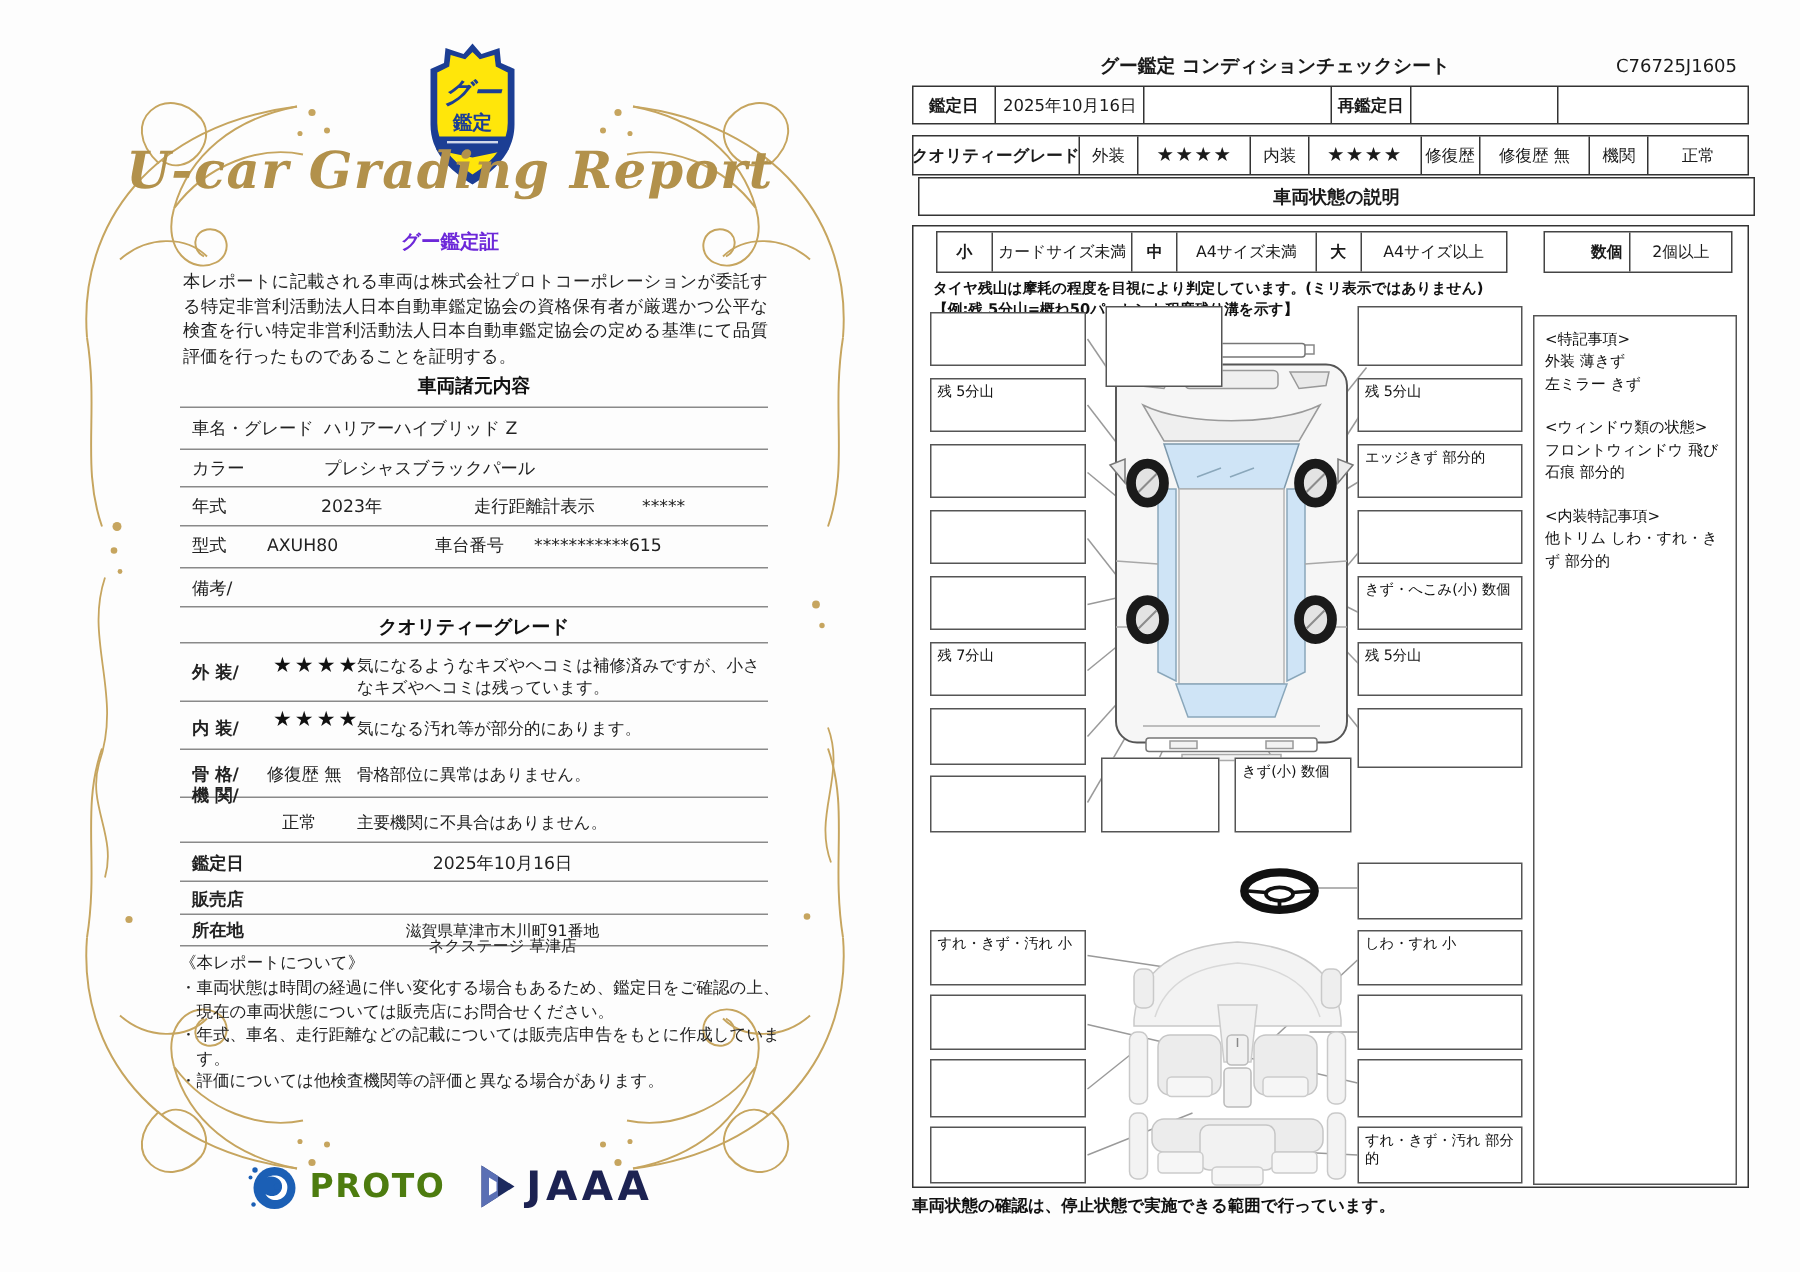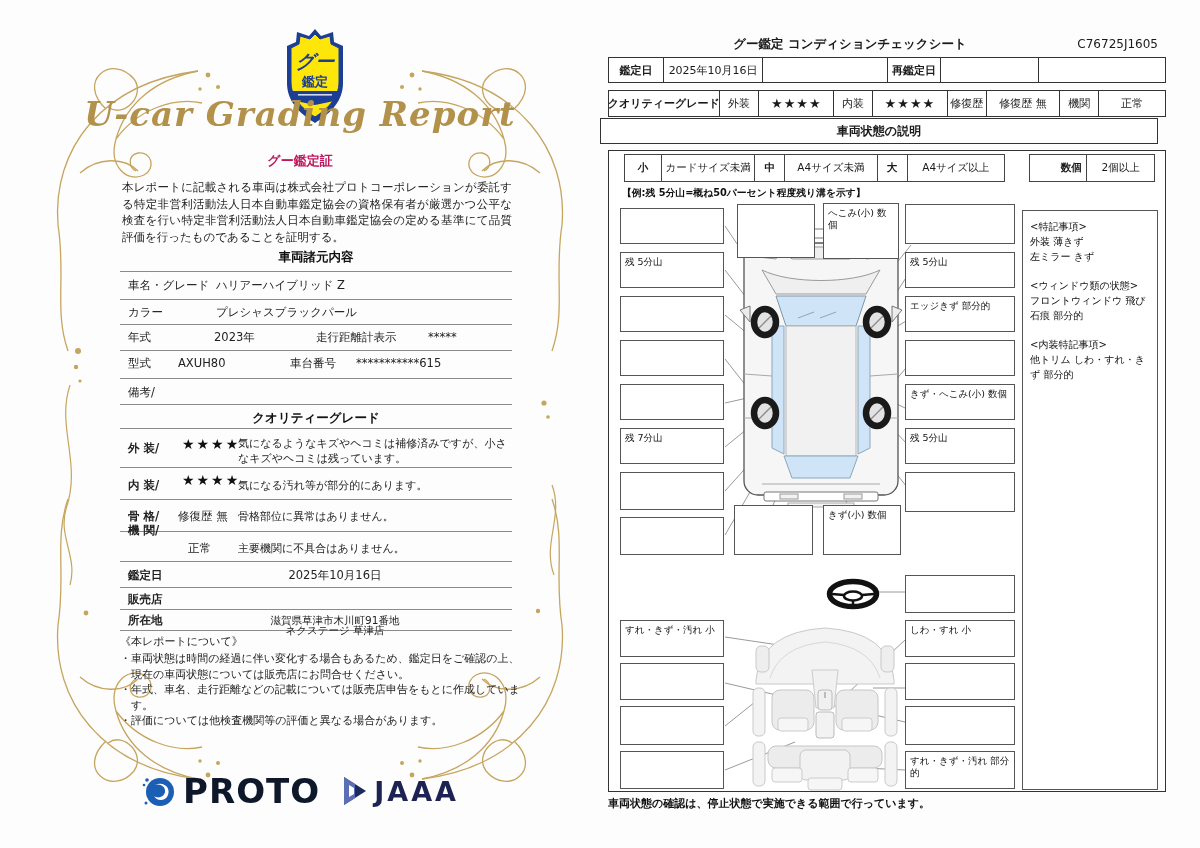--- a/index.html
+++ b/index.html
@@ -2,33 +2,33 @@
 <html><head>
 <meta charset="utf-8">
 <style>
   html,body{margin:0;padding:0;background:#ffffff;}
   #canvas{position:relative;width:1200px;height:848px;background:#fdfdfd;overflow:hidden;
           font-family:"DejaVu Sans","Liberation Sans",sans-serif;color:#1a1a1a;}
   .abs{position:absolute;}
   
   .gr-title{font-family:"DejaVu Serif","Liberation Serif",serif;font-style:italic;font-weight:700;
             font-size:34px;color:#b2914b;text-align:center;letter-spacing:1px;white-space:nowrap;}
-  .gr-sub{font-size:13px;font-weight:700;text-align:center;color:#be185d;}
+  .gr-sub{font-size:13px;font-weight:700;text-align:center;color:#6d28d9;}
   .intro{font-size:11.5px;line-height:1.45;text-align:justify;color:#222;}
   .sec-title{font-size:12.5px;font-weight:700;text-align:center;color:#111;}
   .hline{height:0;border-top:1px solid #8a8a8a;}
   .lbl{font-size:11.5px;color:#222;white-space:nowrap;}
   .val{font-size:11.5px;color:#222;white-space:nowrap;}
   .stars{font-size:14px;letter-spacing:2px;color:#111;white-space:nowrap;}
   .gdesc{font-size:11px;line-height:1.35;color:#222;}
   .about{font-size:11px;line-height:1.4;color:#222;}
   .about li{list-style:none;padding-left:1em;text-indent:-1em;margin:0;}
   .about ul{margin:2px 0 0 0;padding:0;}
   .logo-row{display:flex;align-items:center;justify-content:center;gap:22px;}
-  .proto-word{font-size:34px;font-weight:800;color:#0f172a;letter-spacing:1px;font-family:"DejaVu Sans",sans-serif;}
+  .proto-word{font-size:22px;font-weight:800;color:#4d7c0f;letter-spacing:1px;font-family:"DejaVu Sans",sans-serif;}
   .jaaa-word{font-size:27px;font-weight:800;color:#1c2252;letter-spacing:3px;font-family:"DejaVu Sans",sans-serif;}
   
   .rp-title{font-size:12.5px;font-weight:700;text-align:center;white-space:nowrap;}
   .rp-id{font-size:12px;text-align:right;white-space:nowrap;}
   .trow{position:absolute;display:flex;border:1.4px solid #333;background:#fff;box-sizing:border-box;}
   .trow .cell{display:flex;align-items:center;justify-content:center;border-left:1px solid #333;
               font-size:11px;box-sizing:border-box;height:100%;white-space:nowrap;overflow:hidden;}
   .trow .cell:first-child{border-left:none;}
   .trow .cell.star{font-size:13px;letter-spacing:1px;}
   .frame{position:absolute;border:1.4px solid #333;background:#fff;box-sizing:border-box;}
@@ -206,37 +206,38 @@
       <div class="cell" style="width:40px;">外装</div>
       <div class="cell star" style="width:75px;">★★★★</div>
       <div class="cell" style="width:39px;">内装</div>
       <div class="cell star" style="width:75px;">★★★★</div>
       <div class="cell" style="width:39px;">修復歴</div>
       <div class="cell" style="width:74px;">修復歴 無</div>
       <div class="cell" style="width:39px;">機関</div>
       <div class="cell" style="width:67px;">正常</div>
     </div>
 
-    <div class="frame frame-hdr" style="left:0;top:118px;width:558px;height:26px;">車両状態の説明</div>
+    <div class="frame frame-hdr" style="left:12px;top:118px;width:558px;height:26px;">車両状態の説明</div>
     <div class="frame" style="left:8px;top:150px;width:558px;height:642px;"></div>
 
     <div class="ltab" style="left:24px;top:154px;width:381px;height:28px;">
       <div class="cell" style="width:36px;font-weight:600;">小</div>
       <div class="cell" style="width:94px;">カードサイズ未満</div>
       <div class="cell" style="width:30px;font-weight:600;">中</div>
       <div class="cell" style="width:93px;">A4サイズ未満</div>
       <div class="cell" style="width:30px;font-weight:600;">大</div>
       <div class="cell" style="width:98px;">A4サイズ以上</div>
     </div>
     <div class="ltab" style="left:429px;top:154px;width:126px;height:28px;padding-left:26px;">
       <div class="cell" style="width:39px;font-weight:600;">数個</div>
       <div class="cell" style="width:87px;">2個以上</div>
     </div>
 
     <div class="abs tnote" style="left:22px;top:186px;">
+      <div>タイヤ残山は摩耗の程度を目視により判定しています。(ミリ表示ではありません)</div>
       <div>【例:残 5分山=概ね50パーセント程度残り溝を示す】</div>
     </div>
 
     <svg class="abs" style="left:8px;top:200px;" width="564" height="592" viewBox="0 0 564 592">
       <g stroke="#9a9a9a" stroke-width="1" fill="none">
         <path d="M117 26 L177 115"></path>
           <path d="M117 70 L154 118"></path>
           <path d="M117 115 L169 158"></path>
         <path d="M117 159 L157 210"></path>
           <path d="M117 203 L175 190"></path>
@@ -332,21 +333,20 @@
     <div class="dbox" style="left:20px;top:208px;width:104px;height:36px;"></div>
     <div class="dbox" style="left:20px;top:252px;width:104px;height:36px;">残 5分山</div>
     <div class="dbox" style="left:20px;top:296px;width:104px;height:36px;"></div>
     <div class="dbox" style="left:20px;top:340px;width:104px;height:36px;"></div>
     <div class="dbox" style="left:20px;top:384px;width:104px;height:36px;"></div>
     <div class="dbox" style="left:20px;top:428px;width:104px;height:36px;">残 7分山</div>
     <div class="dbox" style="left:20px;top:472px;width:104px;height:38px;"></div>
     <div class="dbox" style="left:20px;top:517px;width:104px;height:38px;"></div>
 
     <div class="dbox" style="left:137px;top:204px;width:78px;height:54px;"></div>
-    <div class="dbox" style="left:223px;top:203px;width:76px;height:56px;">へこみ(小) 数個</div>
 
     <div class="dbox" style="left:134px;top:505px;width:79px;height:50px;"></div>
     <div class="dbox" style="left:223px;top:505px;width:78px;height:50px;">きず(小) 数個</div>
 
     <div class="dbox" style="left:305px;top:204px;width:110px;height:40px;"></div>
     <div class="dbox" style="left:305px;top:252px;width:110px;height:36px;">残 5分山</div>
     <div class="dbox" style="left:305px;top:296px;width:110px;height:36px;">エッジきず 部分的</div>
     <div class="dbox" style="left:305px;top:340px;width:110px;height:36px;"></div>
     <div class="dbox" style="left:305px;top:384px;width:110px;height:36px;">きず・へこみ(小) 数個</div>
     <div class="dbox" style="left:305px;top:428px;width:110px;height:36px;">残 5分山</div>

